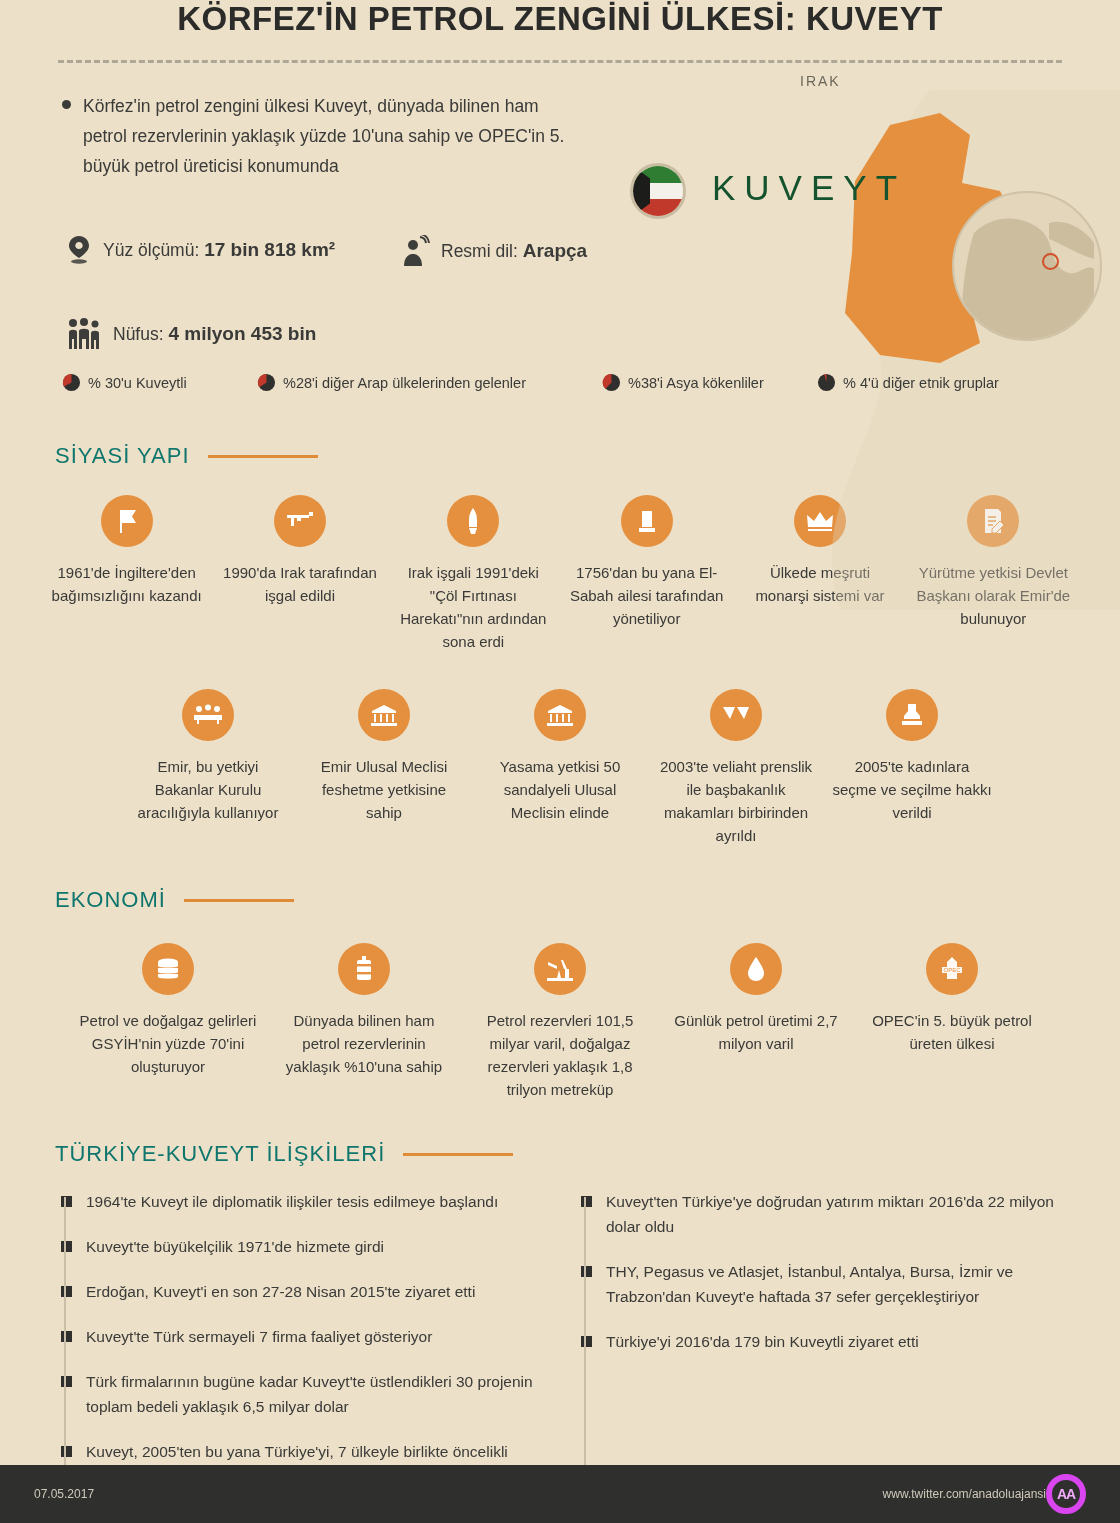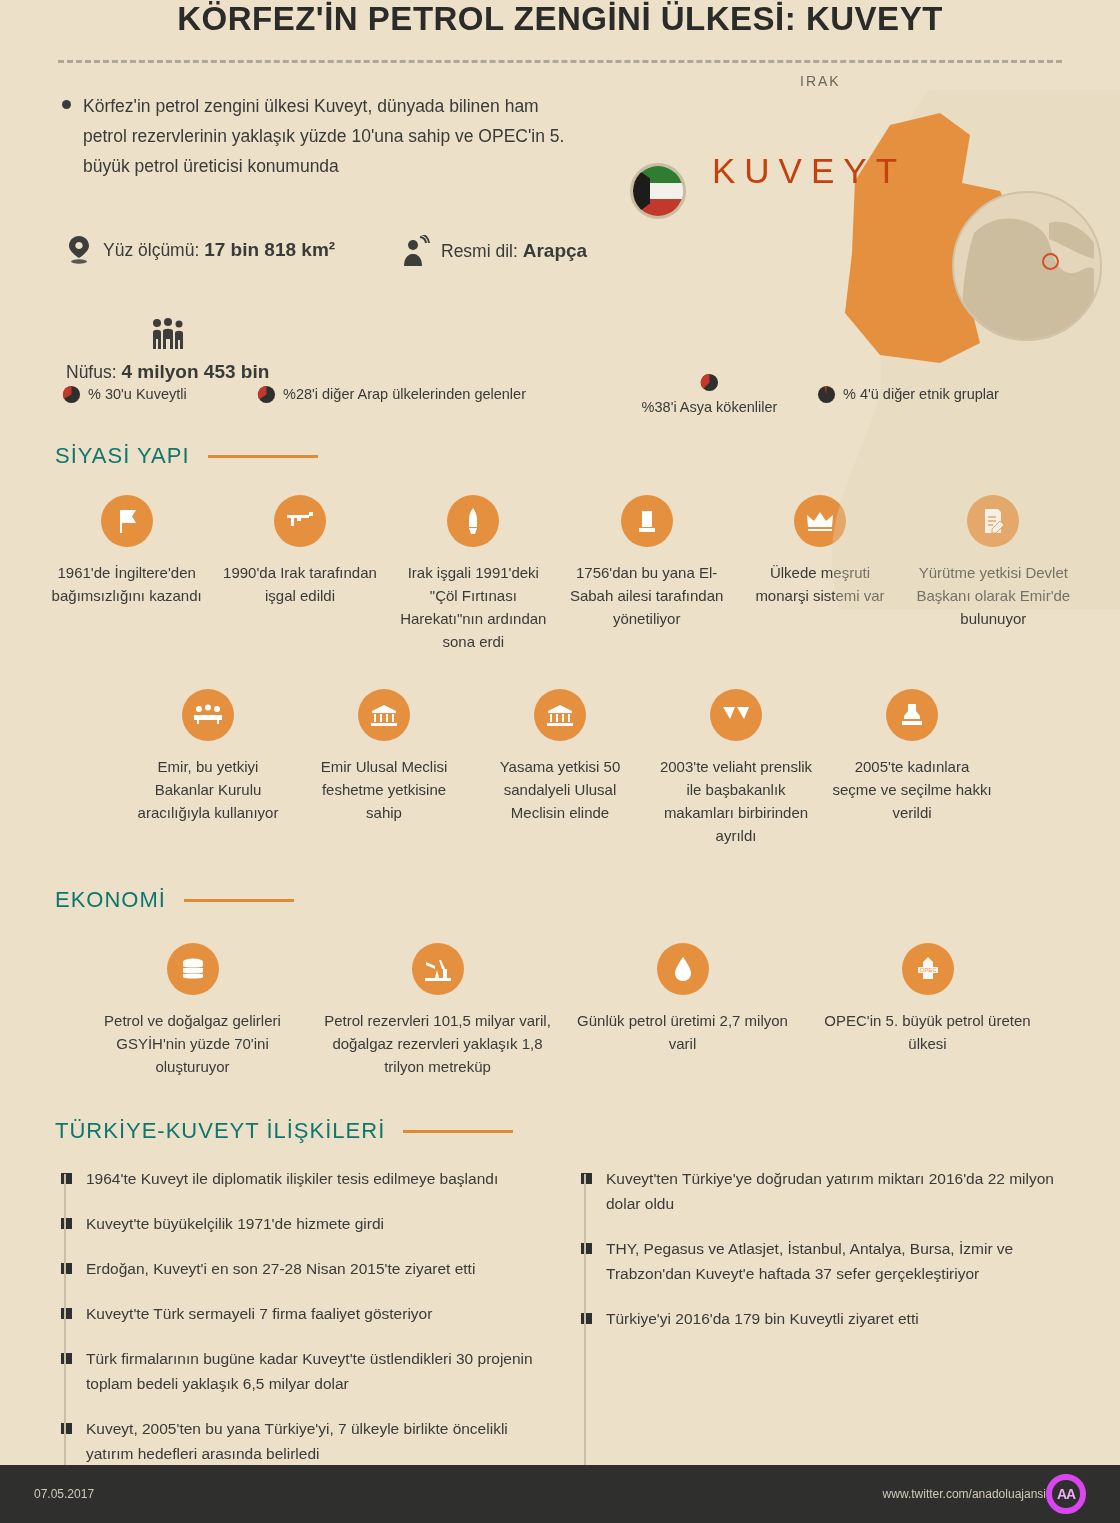--- a/index.html
+++ b/index.html
@@ -35,45 +35,45 @@
   }
   .bullet-dot {
     width: 9px; height: 9px; border-radius: 50%;
     background: #3a3a38; margin-top: 9px; flex: none;
   }
   .bullet-text { font-size: 17.5px; line-height: 30px; color: #3a3a38; }
 
   .fact-row { position: absolute; display: flex; align-items: center; gap: 11px; }
   .fact-area { left: 66px; top: 172px; }
   .fact-lang { left: 400px; top: 172px; }
-  .fact-pop  { left: 66px; top: 255px; flex-direction: column; }
+  .fact-pop  { left: 66px; top: 255px; }
   .fact-text { font-size: 17.5px; }
   .fact-text b { font-weight: bold; font-size: 19px; }
 
   .icon-dark { color: #3d3d3b; display: flex; align-items: center; }
 
   .ethnic-row {
     position: absolute; left: 62px; top: 310px; width: 1000px;
     display: flex; align-items: center;
   }
   .ethnic-item { display: flex; align-items: center; gap: 7px; font-size: 14.5px; }
   .ethnic-item.i1 { width: 195px; }
   .ethnic-item.i2 { width: 345px; }
-  .ethnic-item.i3 { width: 215px; flex-direction: column; }
+  .ethnic-item.i3 { width: 215px; }
   .pie { position: relative; width: 19px; height: 19px; flex: none; }
 
   
   .map-wrap { position: absolute; right: 0; top: 0; width: 470px; height: 430px; }
   .map-label-irak {
     position: absolute; left: 150px; top: 10px; font-size: 14px;
     letter-spacing: 2px; color: #6b6759;
   }
   .country-name {
-    position: absolute; left: 62px; top: 88px;
-    font-size: 35px; letter-spacing: 9px; color: #c2410c;
+    position: absolute; left: 62px; top: 105px;
+    font-size: 35px; letter-spacing: 9px; color: #14532d;
   }
   .flag-circle {
     position: absolute; left: -20px; top: 100px;
     width: 56px; height: 56px; border-radius: 50%;
     border: 3px solid #c8bda3; overflow: hidden;
   }
   .flag-circle .g { position:absolute; left:0; top:0; width:100%; height:33.3%; background:#2e7d32; }
   .flag-circle .w { position:absolute; left:0; top:33.3%; width:100%; height:33.4%; background:#f3f1e9; }
   .flag-circle .r { position:absolute; left:0; top:66.7%; width:100%; height:33.3%; background:#c0392b; }
   .flag-circle .k { position:absolute; left:0; top:0; width:34%; height:100%; background:#1c1c1a;
@@ -381,20 +381,31 @@
             <ellipse cx="14" cy="5" rx="10" ry="3.4"></ellipse>
             <path d="M4,5 L4,9 C4,11 24,11 24,9 L24,5 Z"></path>
             <path d="M4,11 L4,15 C4,17 24,17 24,15 L24,11 Z"></path>
             <path d="M4,17 L4,20 C4,22 24,22 24,20 L24,17 Z"></path>
           </svg>
       </div>
       <div class="cap">Petrol ve doğalgaz gelirleri GSYİH'nin yüzde 70'ini oluşturuyor</div>
     </div>
     <div class="icon-cell">
       <div class="circle">
+        <svg width="22" height="26" viewBox="0 0 22 26" fill="#fff">
+            <rect x="4" y="4" width="14" height="20" rx="2"></rect>
+            <rect x="2" y="8" width="18" height="2.4" fill="#e5903f"></rect>
+            <rect x="2" y="16" width="18" height="2.4" fill="#e5903f"></rect>
+            <rect x="9" y="0" width="4" height="4"></rect>
+          </svg>
+      </div>
+      <div class="cap">Dünyada bilinen ham petrol rezervlerinin yaklaşık %10'una sahip</div>
+    </div>
+    <div class="icon-cell">
+      <div class="circle">
         <svg width="30" height="26" viewBox="0 0 30 26" fill="#fff">
             <path d="M3,6 L12,10 L12,13 L3,9 Z M10,13 L22,13 L18,4 L16,4 L19,13 Z M20,13 L20,22 L24,22 L24,13 Z M2,22 L28,22 L28,25 L2,25 Z M14,14 L16,22 L12,22 Z"></path>
           </svg>
       </div>
       <div class="cap">Petrol rezervleri 101,5 milyar varil, doğalgaz rezervleri yaklaşık 1,8 trilyon metreküp</div>
     </div>
     <div class="icon-cell">
       <div class="circle">
         <svg width="20" height="28" viewBox="0 0 20 28" fill="#fff">
             <path d="M10,2 C10,2 18,13 18,18 C18,23 14.4,26 10,26 C5.6,26 2,23 2,18 C2,13 10,2 10,2 Z"></path>

